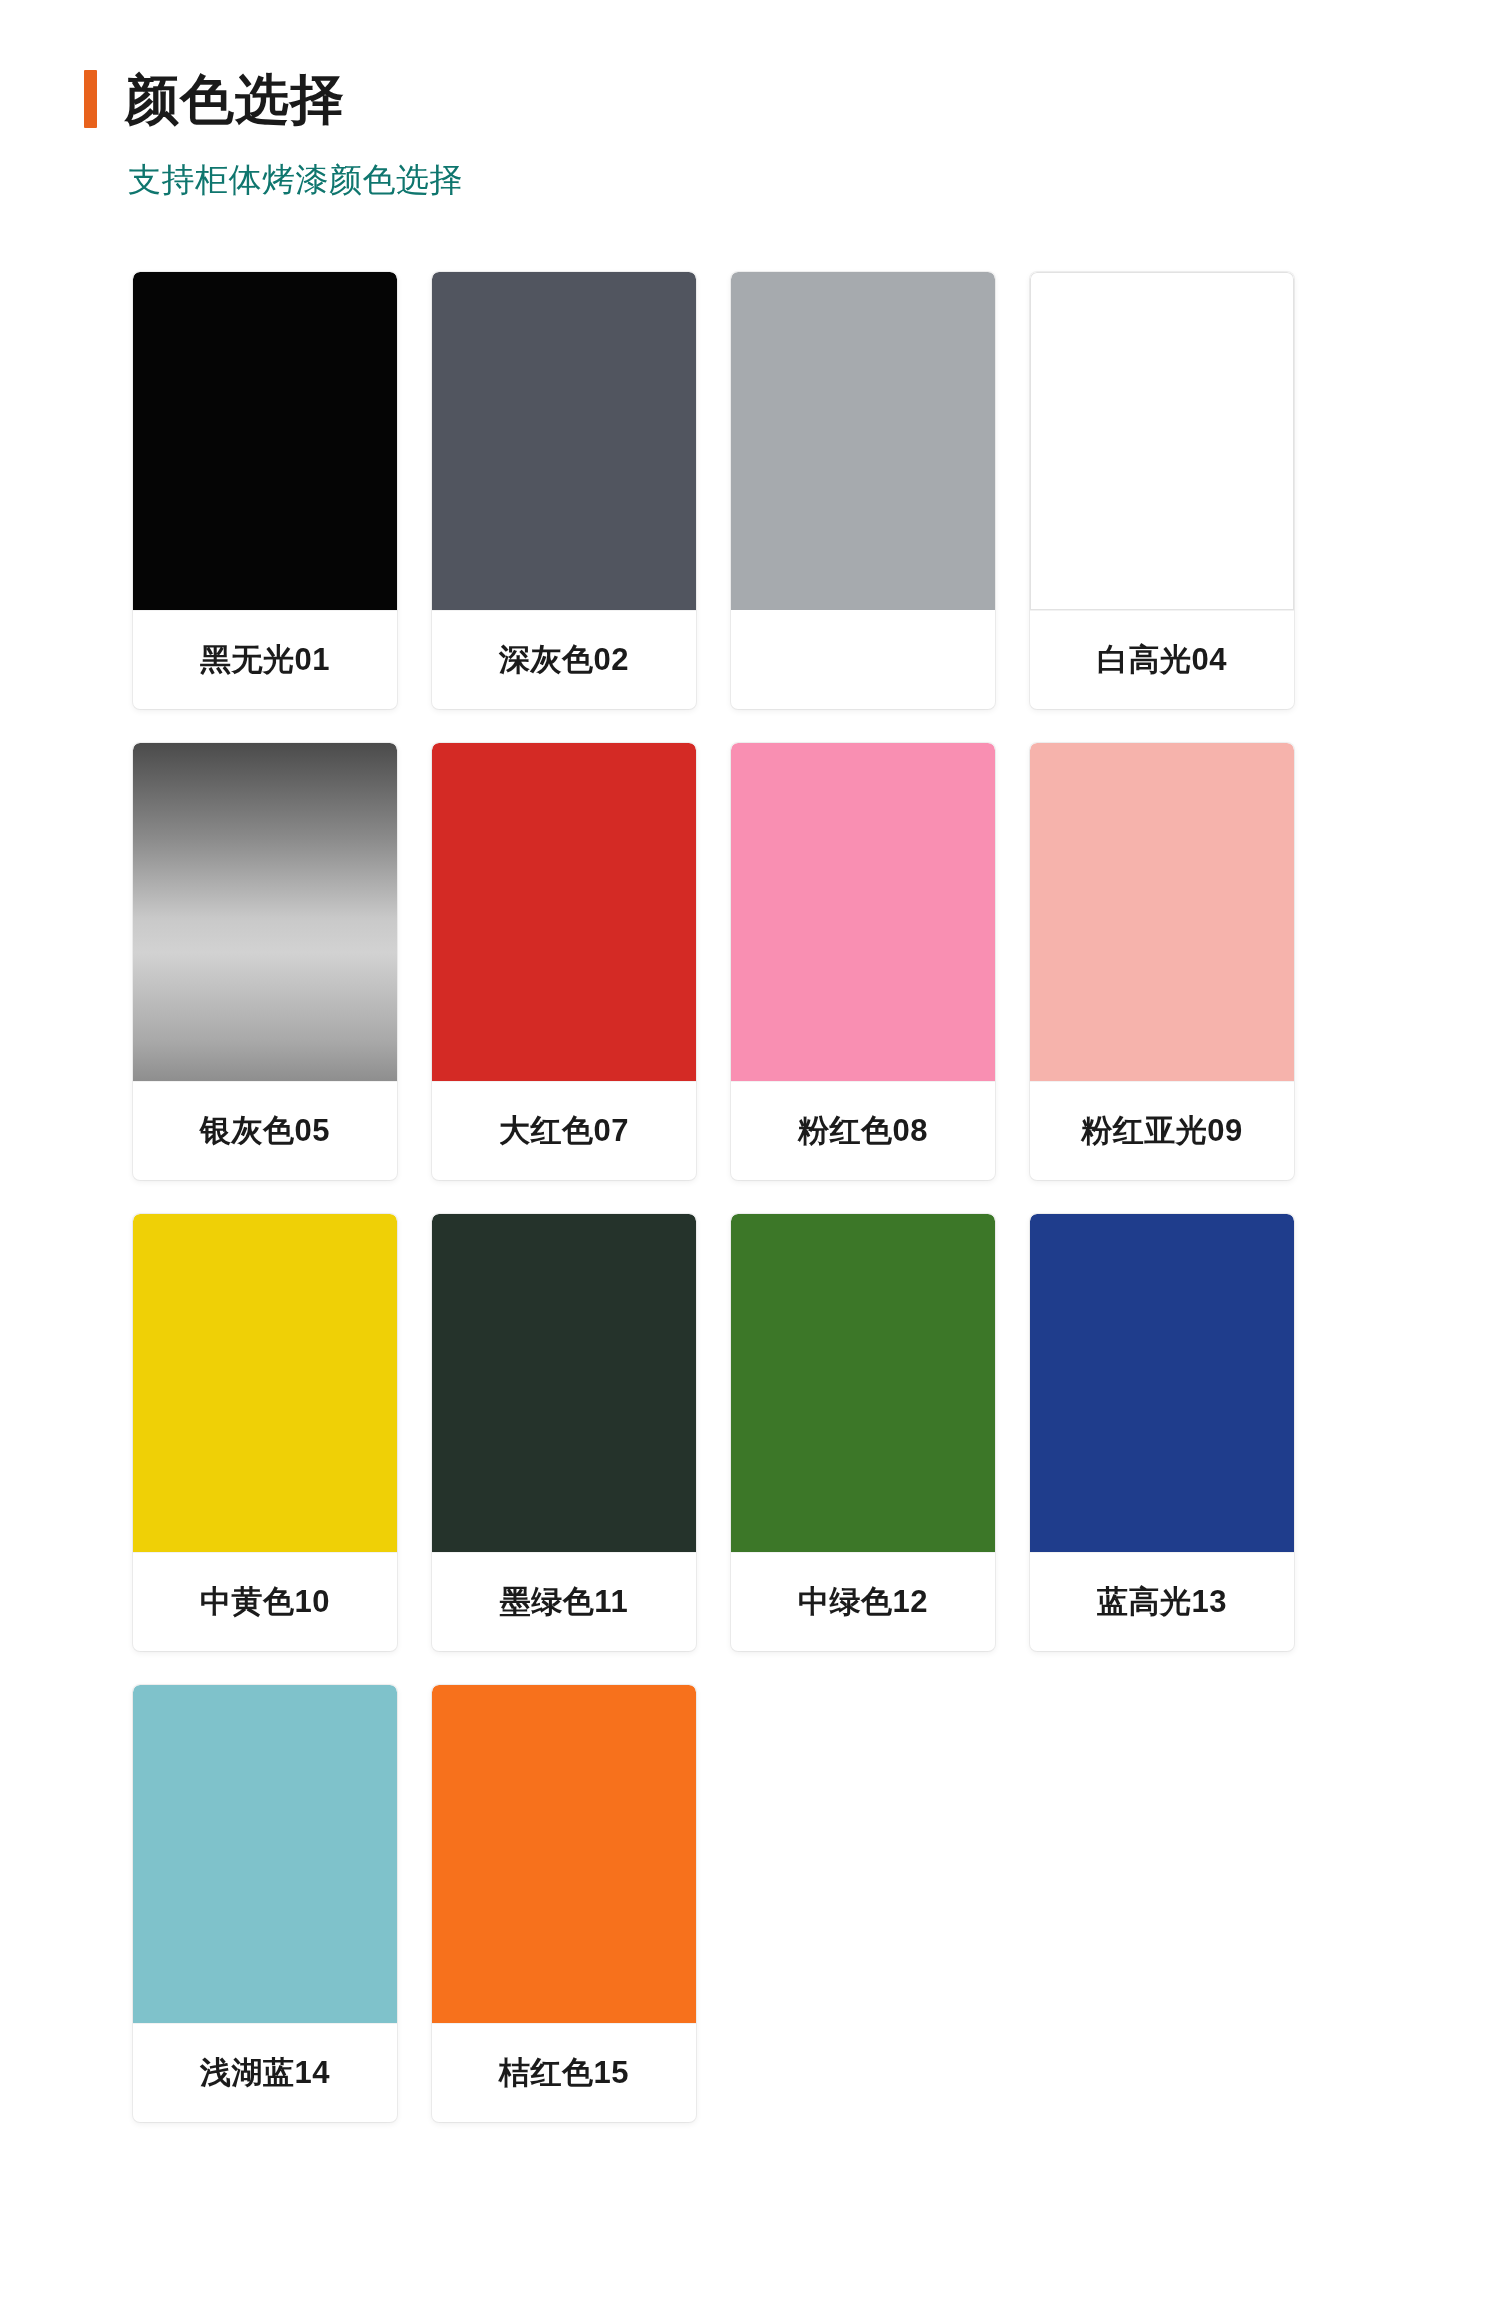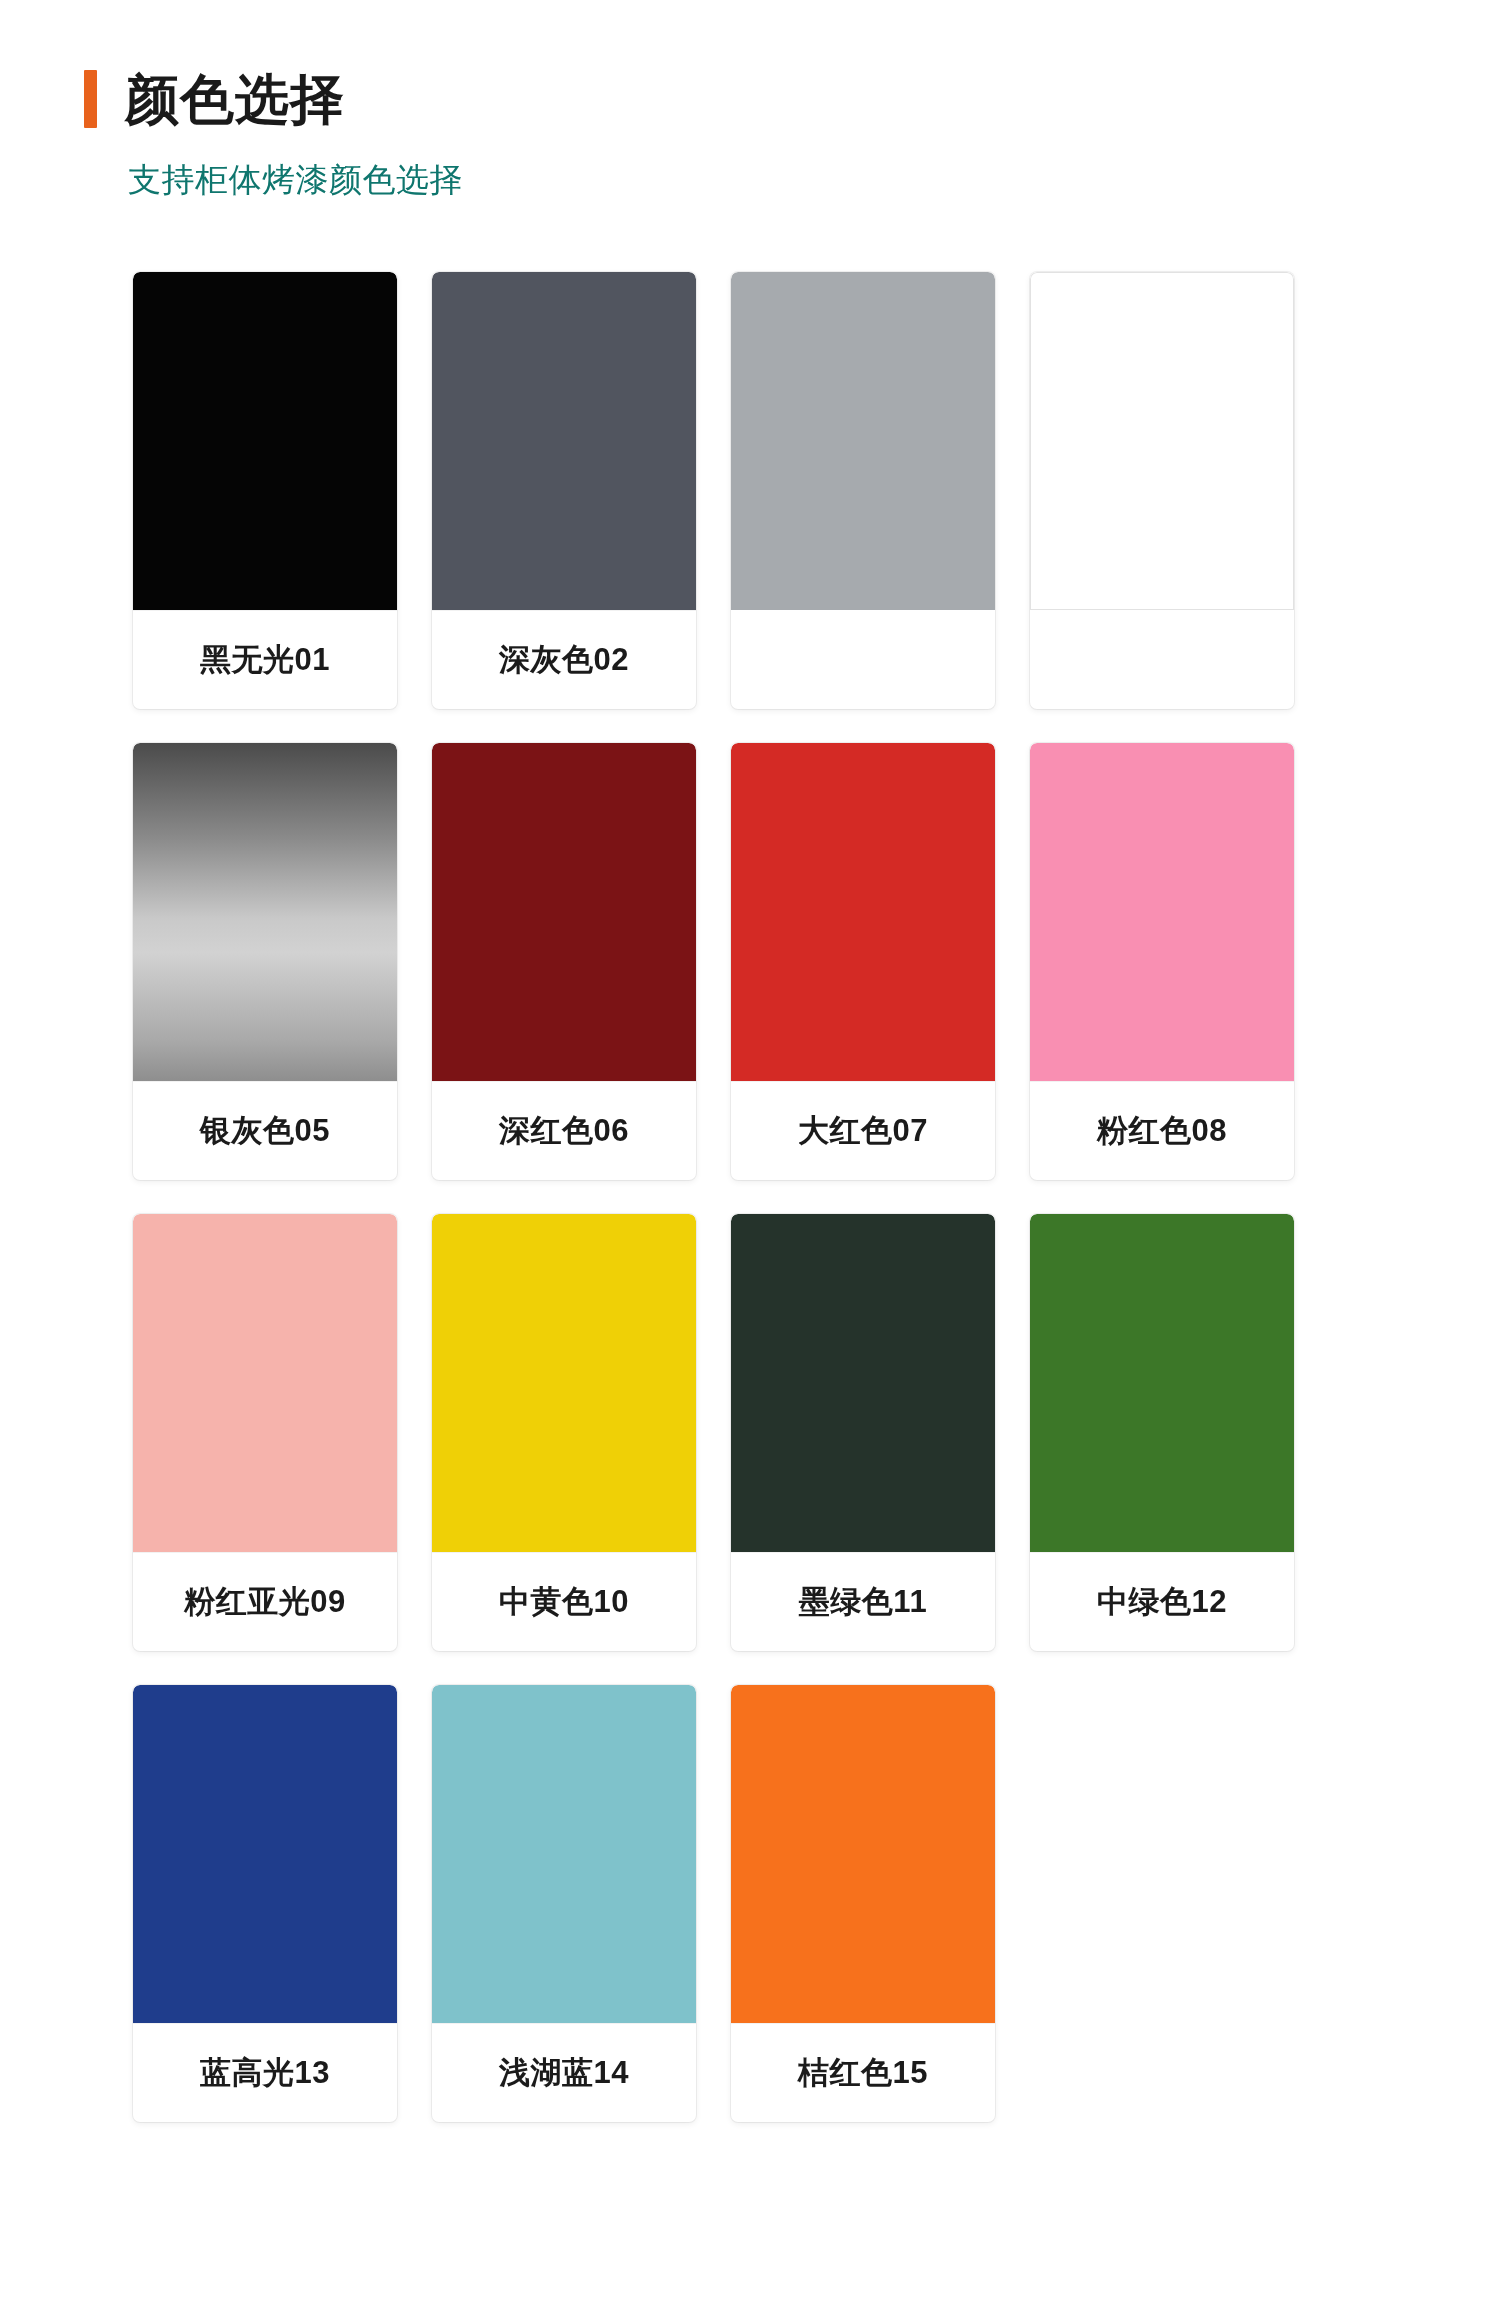--- a/index.html
+++ b/index.html
@@ -121,28 +121,25 @@
       </div>
       <div class="swatch-card">
         <div class="swatch-chip" style="background-color: rgb(81, 85, 95);"></div>
         <div class="swatch-label">深灰色02</div>
       </div>
       <div class="swatch-card">
         <div class="swatch-chip" style="background-color: rgb(166, 170, 174);"></div>
       </div>
       <div class="swatch-card bordered-chip">
         <div class="swatch-chip" style="background-color: rgb(255, 255, 255);"></div>
+        <div class="swatch-label">白高光04</div>
       </div>
       <div class="swatch-card">
         <div class="swatch-chip" style="background-image: linear-gradient(rgb(75, 75, 75) 0%, rgb(138, 138, 138) 28%, rgb(201, 201, 201) 52%, rgb(210, 210, 210) 62%, rgb(169, 169, 169) 88%, rgb(142, 142, 142) 100%);"></div>
         <div class="swatch-label">银灰色05</div>
-      </div>
-      <div class="swatch-card">
-        <div class="swatch-chip" style="background-color: rgb(123, 19, 21);"></div>
-        <div class="swatch-label">深红色06</div>
       </div>
       <div class="swatch-card">
         <div class="swatch-chip" style="background-color: rgb(212, 42, 37);"></div>
         <div class="swatch-label">大红色07</div>
       </div>
       <div class="swatch-card">
         <div class="swatch-chip" style="background-color: rgb(249, 143, 178);"></div>
         <div class="swatch-label">粉红色08</div>
       </div>
       <div class="swatch-card">

